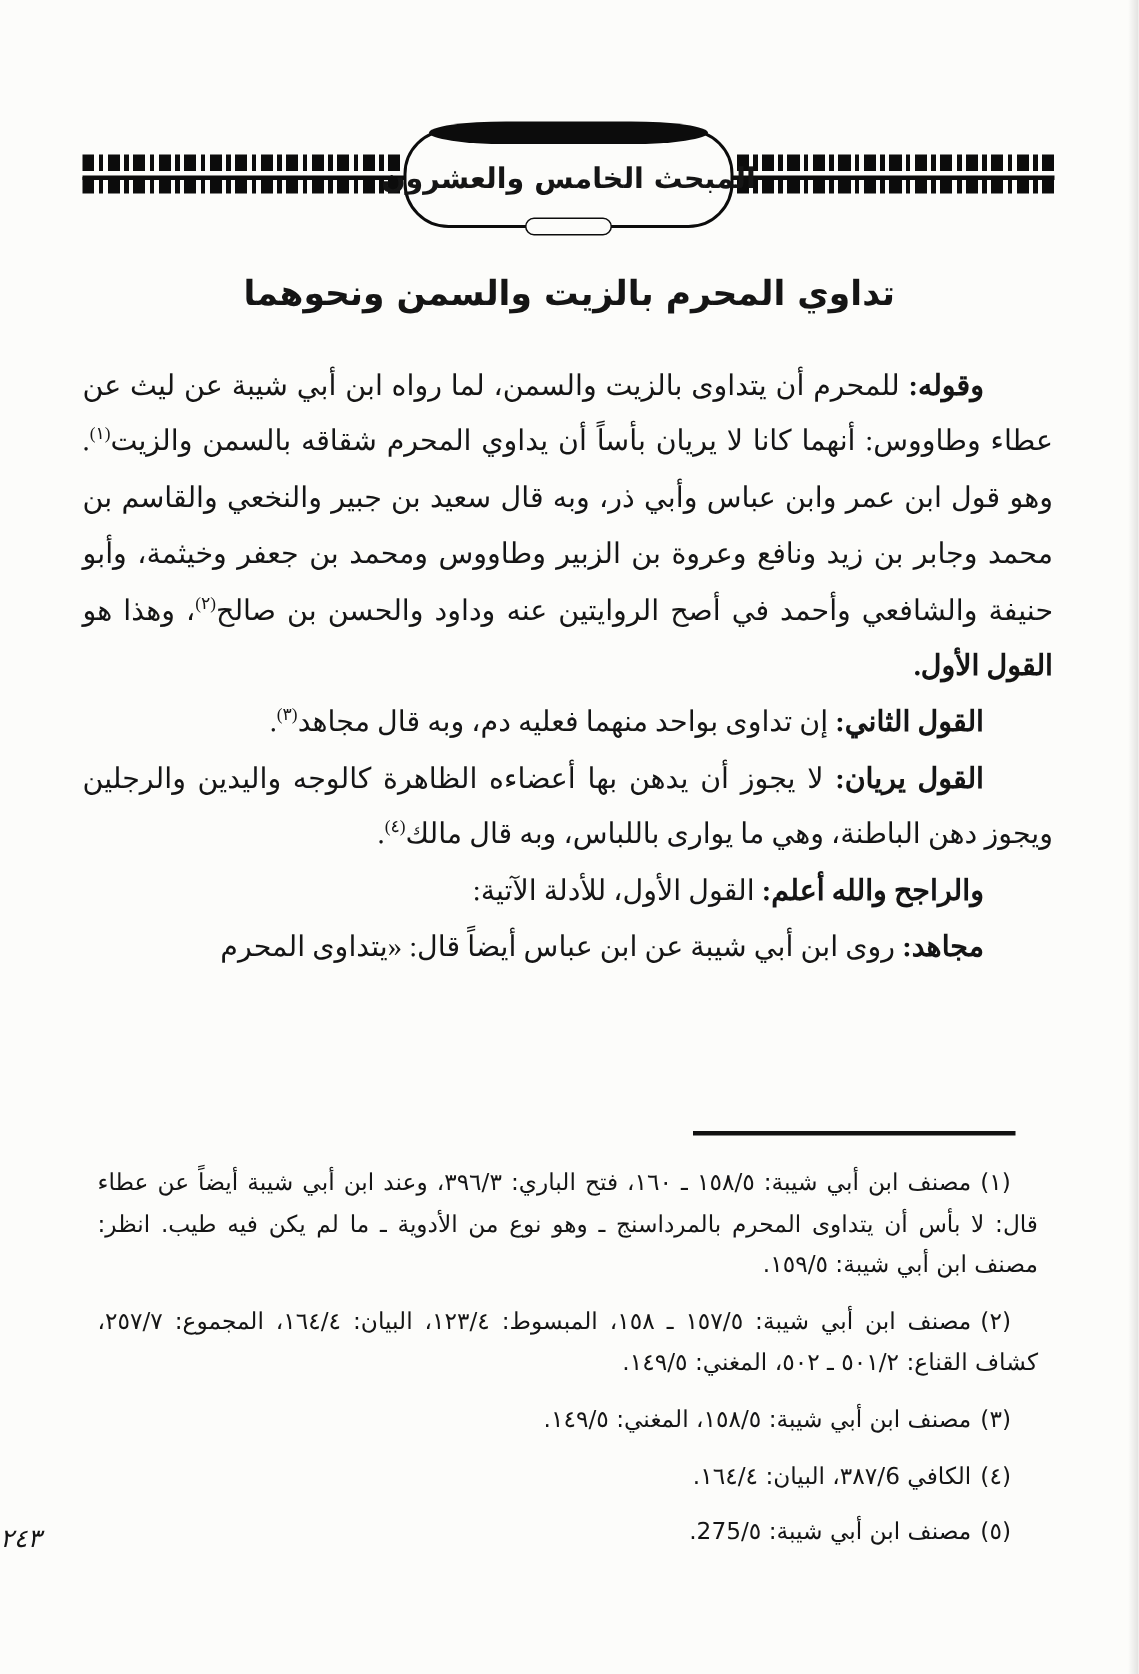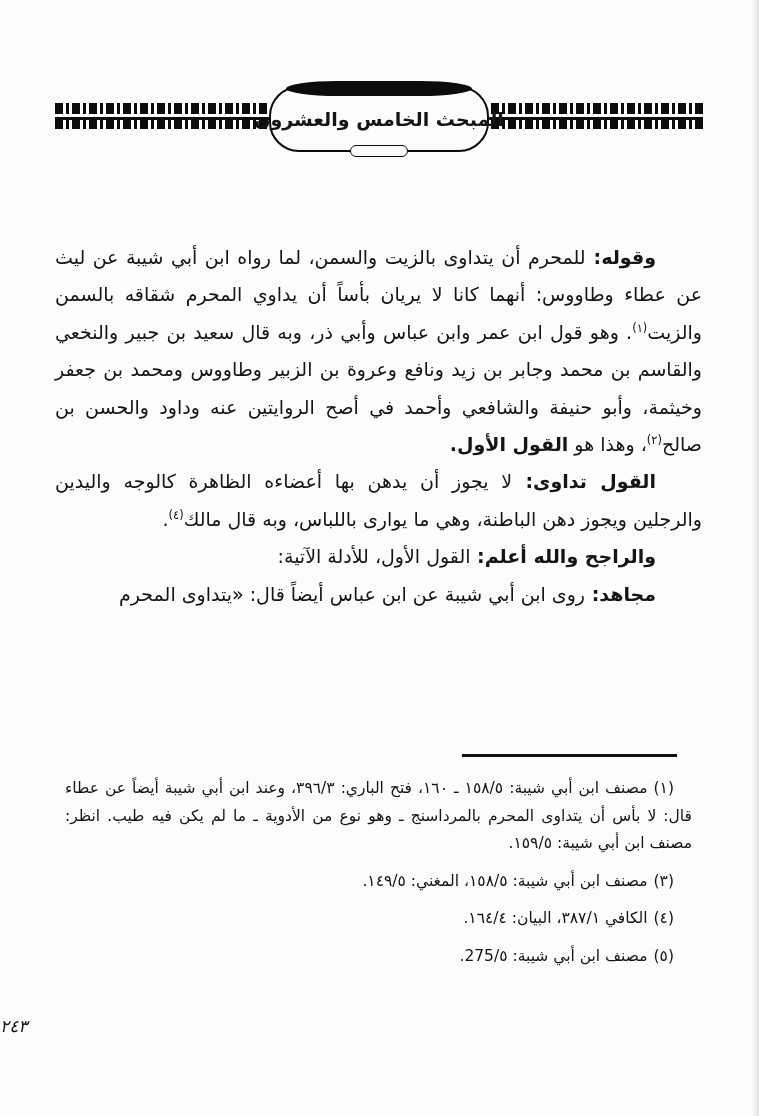--- a/index.html
+++ b/index.html
@@ -55,21 +55,21 @@
   
   .main-title{
     position:absolute;top:168px;left:0;right:0;
     text-align:center;font-weight:bold;font-size:23px;
   }
 
   
   .body-text{
     position:absolute;top:239px;right:57px;left:55px;
     direction:rtl;text-align:justify;
-    font-size:19px;line-height:37.4px;
+    font-size:19px;line-height:37.4px;font-family:Liberation Serif, serif;
   }
   .body-text p.para{margin:0;text-indent:46px;}
   .b{font-weight:bold;}
   .fn-ref{
     font-size:11.5px;vertical-align:super;line-height:0;letter-spacing:-0.5px;
   }
 
   
   .footnote-sep{
     position:absolute;top:754px;right:82px;width:215px;height:2.5px;background:#111;
@@ -103,32 +103,35 @@
       <div class="cartouche">
         <span class="chapter-label">المبحث الخامس والعشرون</span>
       </div>
       <div class="band">
         <div class="row"></div>
         <div class="row"></div>
       </div>
     </div>
   </div>
 
+  <h1 class="main-title">تداوي المحرم بالزيت والسمن ونحوهما</h1>
 
   <div class="body-text">
       <p class="para"><span class="b">وقوله: </span><span>للمحرم أن يتداوى بالزيت والسمن، لما رواه ابن أبي شيبة عن ليث عن عطاء وطاووس: أنهما كانا لا يريان بأساً أن يداوي المحرم شقاقه بالسمن والزيت</span><span class="fn-ref">(١)</span><span>. وهو قول ابن عمر وابن عباس وأبي ذر، وبه قال سعيد بن جبير والنخعي والقاسم بن محمد وجابر بن زيد ونافع وعروة بن الزبير وطاووس ومحمد بن جعفر وخيثمة، وأبو حنيفة والشافعي وأحمد في أصح الروايتين عنه وداود والحسن بن صالح</span><span class="fn-ref">(٢)</span><span>، وهذا هو </span><span class="b">القول الأول.</span></p>
-      <p class="para"><span class="b">القول تداوى: </span><span>لا يجوز أن يدهن بها أعضاءه الظاهرة كالوجه واليدين والرجلين ويجوز دهن الباطنة، وهي ما يوارى باللباس، وبه قال مالك</span><span class="fn-ref">(٤)</span><span>.</span></p>
+      <p class="para"><span class="b">القول الثاني: </span><span>إن تداوى بواحد منهما فعليه دم، وبه قال مجاهد</span><span class="fn-ref">(٣)</span><span>.</span></p>
+      <p class="para"><span class="b">القول يريان: </span><span>لا يجوز أن يدهن بها أعضاءه الظاهرة كالوجه واليدين والرجلين ويجوز دهن الباطنة، وهي ما يوارى باللباس، وبه قال مالك</span><span class="fn-ref">(٤)</span><span>.</span></p>
       <p class="para"><span class="b">والراجح والله أعلم: </span><span>القول الأول، للأدلة الآتية:</span></p>
       <p class="para"><span class="b">مجاهد: </span><span>روى ابن أبي شيبة عن ابن عباس أيضاً قال: «يتداوى المحرم</span></p>
     </div>
 
   <div class="footnote-sep"></div>
   <div class="footnotes">
       <p class="footnote"><span class="fn-marker">(١)</span><span>مصنف ابن أبي شيبة: ١٥٨/٥ ـ ١٦٠، فتح الباري: ٣٩٦/٣، وعند ابن أبي شيبة أيضاً عن عطاء قال: لا بأس أن يتداوى المحرم بالمرداسنج ـ وهو نوع من الأدوية ـ ما لم يكن فيه طيب. انظر: مصنف ابن أبي شيبة: ١٥٩/٥.</span></p>
+      <p class="footnote"><span class="fn-marker">(٢)</span><span>مصنف ابن أبي شيبة: ١٥٧/٥ ـ ١٥٨، المبسوط: ١٢٣/٤، البيان: ١٦٤/٤، المجموع: ٢٥٧/٧، كشاف القناع: ٥٠١/٢ ـ ٥٠٢، المغني: ١٤٩/٥.</span></p>
       <p class="footnote"><span class="fn-marker">(٣)</span><span>مصنف ابن أبي شيبة: ١٥٨/٥، المغني: ١٤٩/٥.</span></p>
-      <p class="footnote"><span class="fn-marker">(٤)</span><span>الكافي ٣٨٧/١، البيان: ١٦٤/٤.</span></p>
+      <p class="footnote"><span class="fn-marker">(٤)</span><span>الكافي ٣٨٧/6، البيان: ١٦٤/٤.</span></p>
       <p class="footnote"><span class="fn-marker">(٥)</span><span>مصنف ابن أبي شيبة: 275/٥.</span></p>
     </div>
 
   <div class="page-number">٢٤٣</div>
 
   <div class="scan-edge"></div>
 </div>
 
 </body></html>

